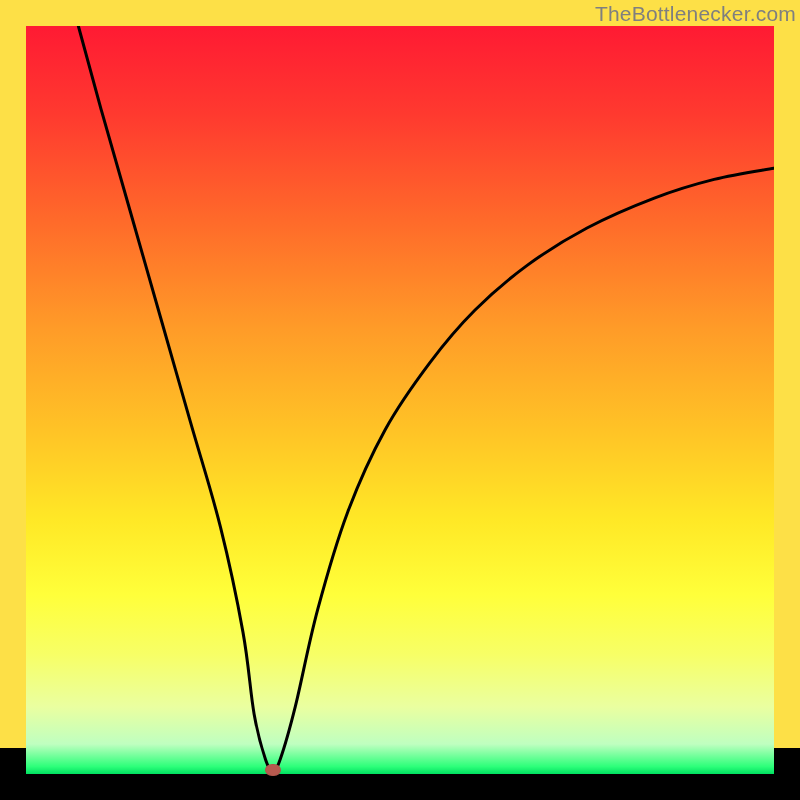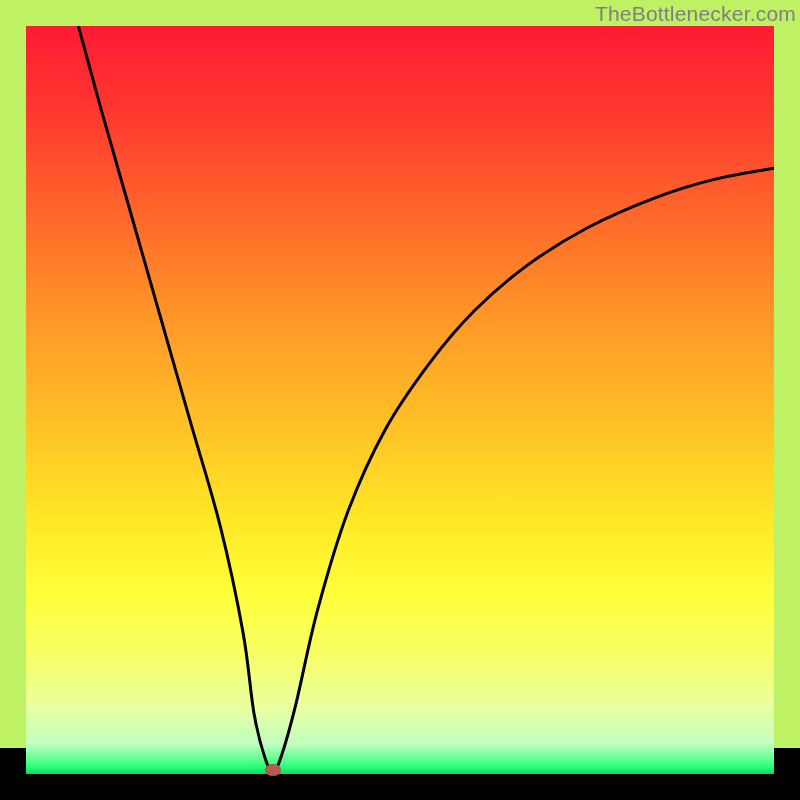--- a/index.html
+++ b/index.html
@@ -1,17 +1,17 @@
 <!DOCTYPE html>
 <html><head>
 <meta charset="utf-8">
 <style>
   * { margin: 0; padding: 0; box-sizing: border-box; }
   html, body { width: 800px; height: 800px; overflow: hidden; background: #000; font-family: Arial, Helvetica, sans-serif; }
-  .stage { position: relative; width: 800px; height: 748px; background: #bef264; }
+  .stage { position: relative; width: 800px; height: 748px; background: #fde047; }
   .plot {
     position: absolute;
     left: 26px; top: 26px;
     width: 748px; height: 748px;
     background: linear-gradient(to bottom,
       #ff1a33 0%,
       #ff3a2f 12%,
       #ff6a2a 26%,
       #ff9a28 40%,
       #ffc326 54%,

